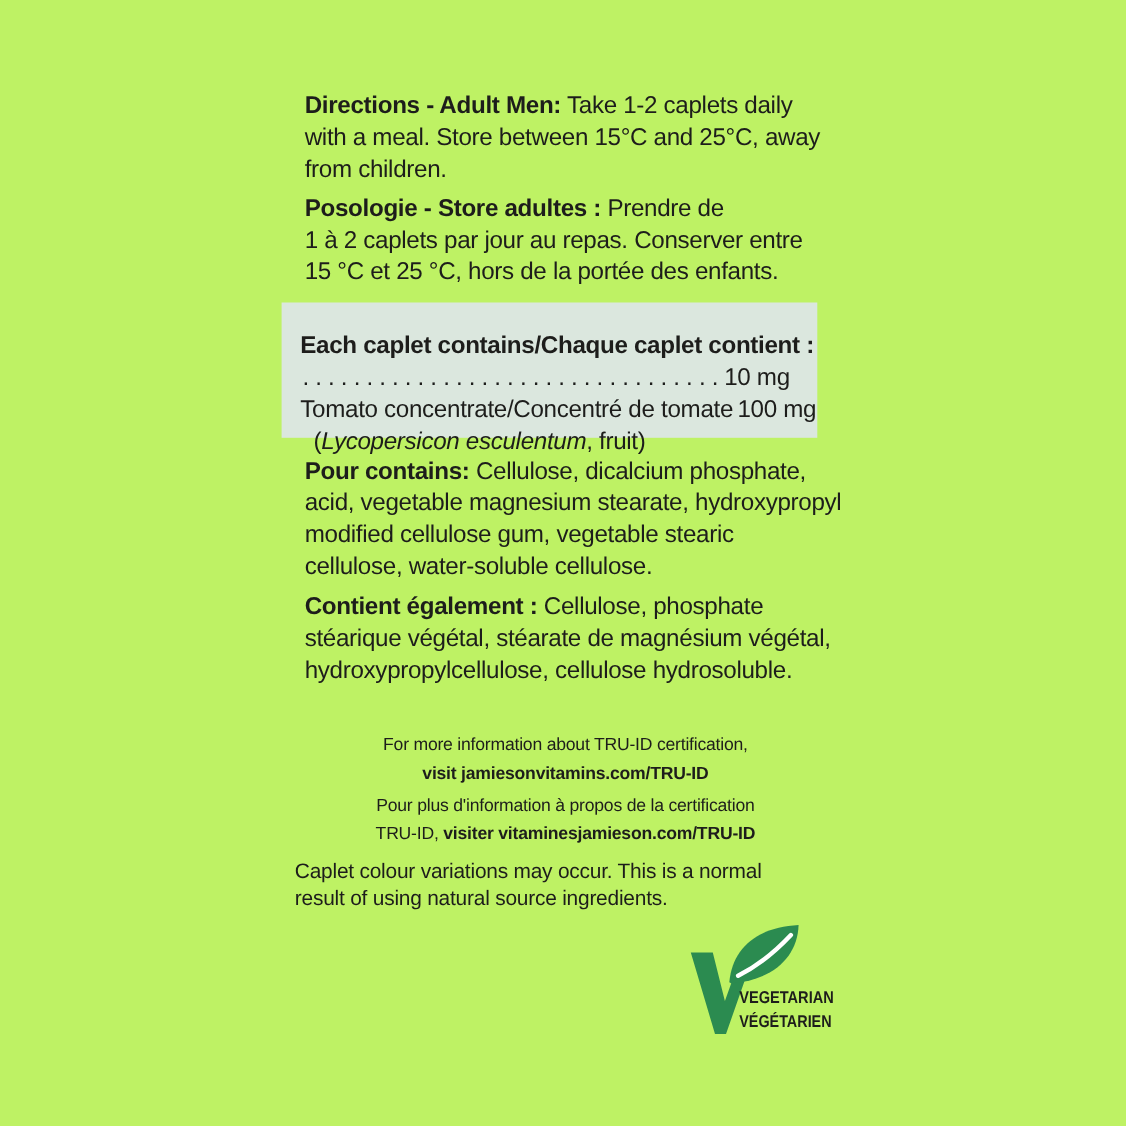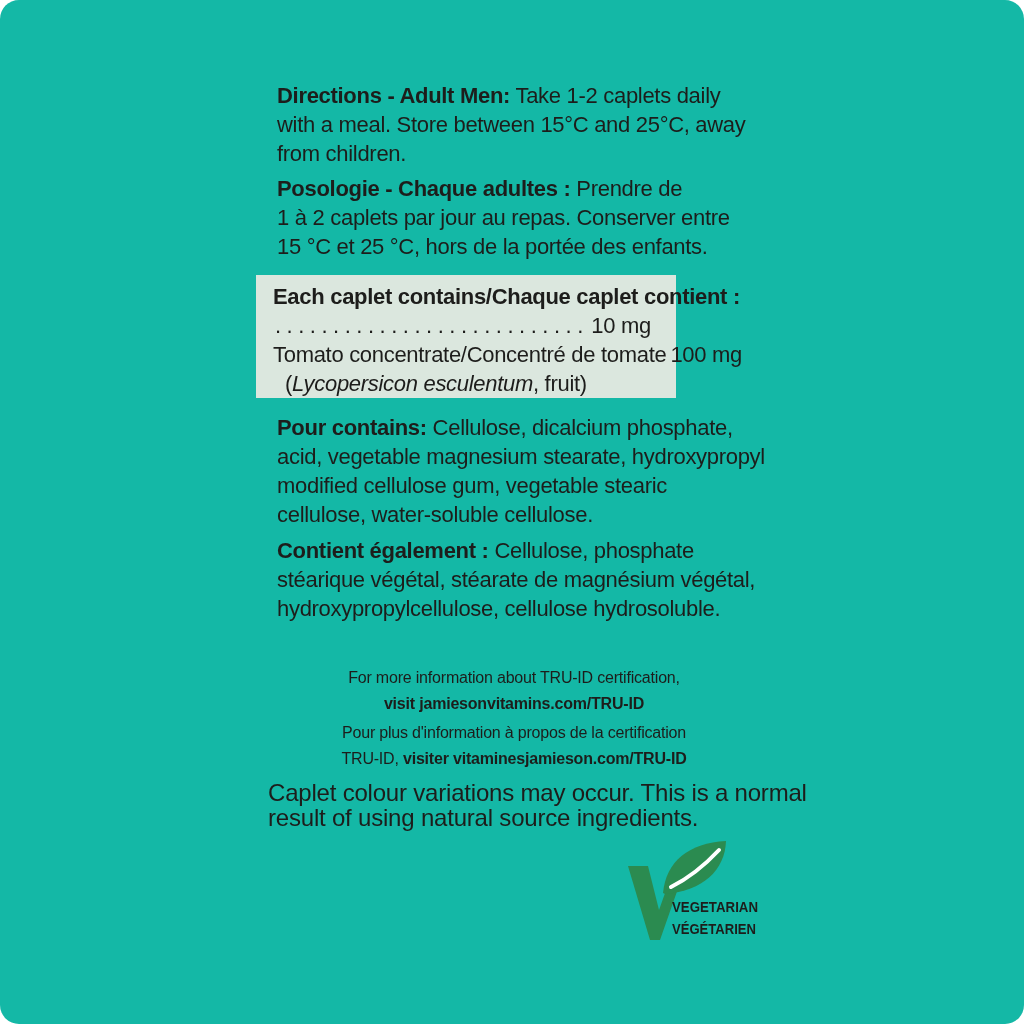--- a/index.html
+++ b/index.html
@@ -4,42 +4,41 @@
 <style>
   :root{
     --ink:#1d1d1b;
     --box-bg:#dbe7de;
     --green:#2b8b50;
   }
   html,body{margin:0;padding:0;background:#fff;}
   .page{
     position:relative;
     width:1024px;height:1024px;
-    background:#14b8a6;
+    background:#bef264;
     font-family:"Liberation Sans", sans-serif;
     color:var(--ink);
     overflow:hidden;
-    border-radius:19px;
   }
   .blk{position:absolute;}
   .main-text{font-size:22px;line-height:29px;letter-spacing:-0.3px;}
-  .small-text{font-size:24px;line-height:25px;letter-spacing:-0.2px;}
+  .small-text{font-size:19px;line-height:25px;letter-spacing:-0.2px;}
   .mid-text{font-size:16px;line-height:26px;letter-spacing:-0.2px;}
   .line{white-space:nowrap;}
   .b{font-weight:bold;}
   .i{font-style:italic;}
 
   #dir-en{left:277px;top:81px;}
   #dir-fr{left:277px;top:174px;}
 
   #contents-box{
-    left:256px;top:275px;width:420px;height:123px;
+    left:256px;top:275px;width:487px;height:123px;
     background:var(--box-bg);
     box-sizing:border-box;
-    padding:7px 25px 0 17px;
+    padding:24px 25px 0 17px;
   }
   .dotrow{display:flex;align-items:baseline;}
   .dr-label{white-space:nowrap;flex:0 0 auto;}
   .dr-dots{flex:1 1 auto;overflow:hidden;white-space:nowrap;margin:0 2px;}
   .dr-amount{white-space:nowrap;flex:0 0 auto;}
   .note-line{padding-left:12px;}
 
   #also-en{left:277px;top:413px;}
   #also-fr{left:277px;top:536px;}
 
@@ -62,21 +61,21 @@
 
 <div class="page">
 
   <div class="blk main-text" id="dir-en">
     <div class="line"><span class="b">Directions - Adult Men:</span><span> Take 1-2 caplets daily</span></div>
     <div class="line">with a meal. Store between 15°C and 25°C, away</div>
     <div class="line">from children.</div>
   </div>
 
   <div class="blk main-text" id="dir-fr">
-    <div class="line"><span class="b">Posologie - Chaque adultes :</span><span> Prendre de</span></div>
+    <div class="line"><span class="b">Posologie - Store adultes :</span><span> Prendre de</span></div>
     <div class="line">1 à 2 caplets par jour au repas. Conserver entre</div>
     <div class="line">15 °C et 25 °C, hors de la portée des enfants.</div>
   </div>
 
   <div class="blk main-text" id="contents-box">
     <div class="line b">Each caplet contains/Chaque caplet contient :</div>
     <div class="dotrow">
       <span class="dr-dots">. . . . . . . . . . . . . . . . . . . . . . . . . . . . . . . . . . . . . . . . . . . . . . . . . .</span>
       <span class="dr-amount">10 mg</span>
     </div>

